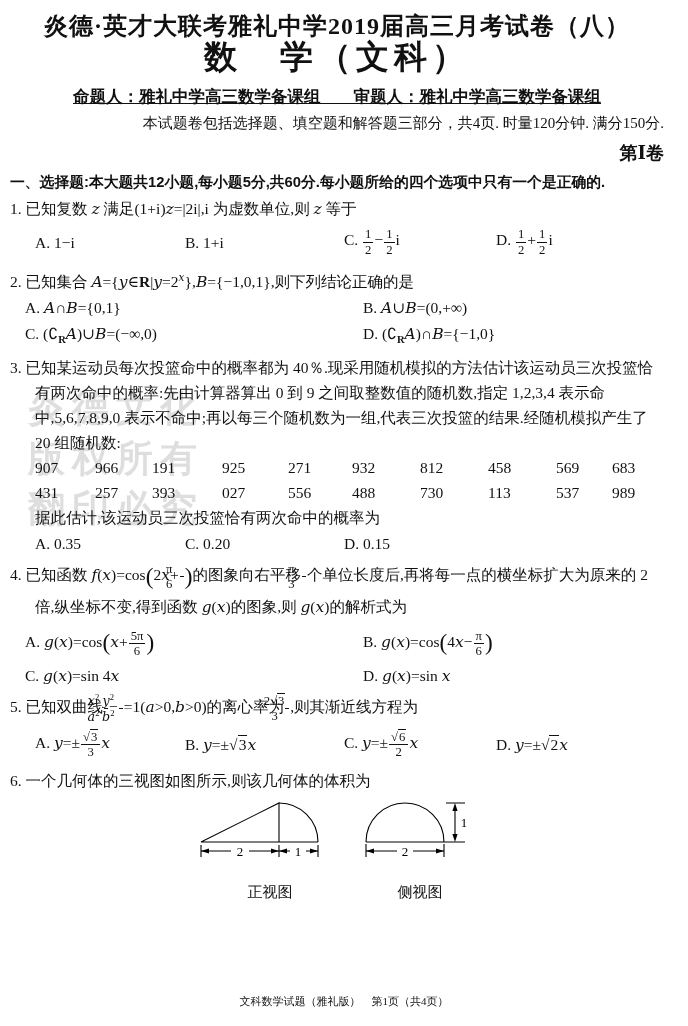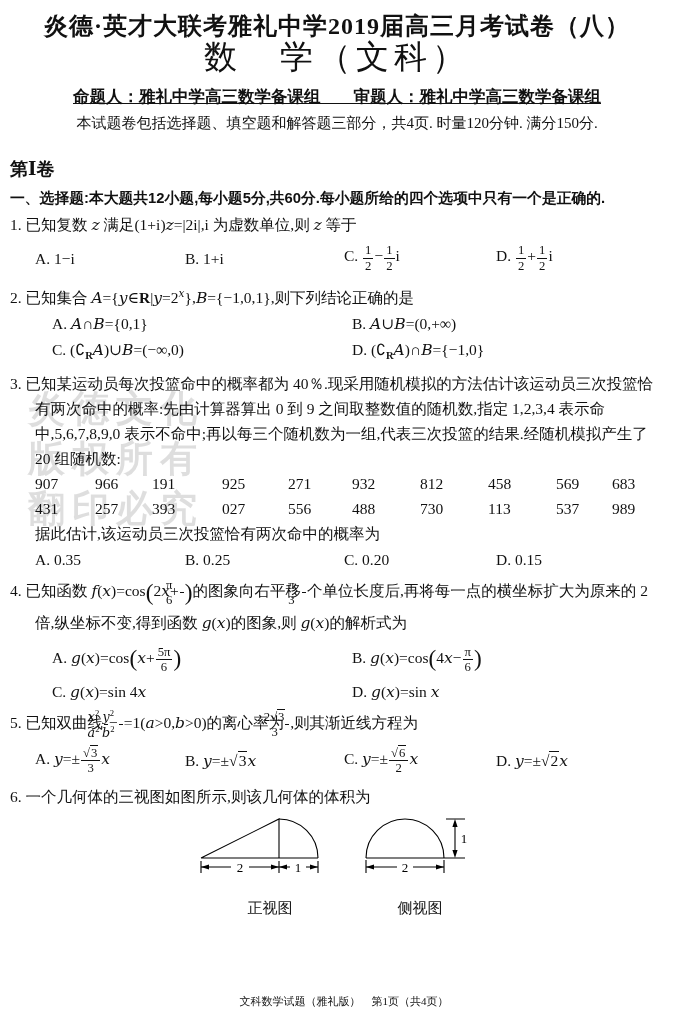--- a/index.html
+++ b/index.html
@@ -1,31 +1,31 @@
 <!DOCTYPE html>
 <html><head>
 <meta charset="utf-8">
 <style>
   html,body{margin:0;padding:0;background:#fff;}
   .page{position:relative;width:688px;height:1026px;background:#fff;color:#111;
         font-family:"Liberation Serif","DejaVu Serif",serif;font-size:15.5px;line-height:25px;
         overflow:hidden;box-sizing:border-box;padding:14px 24px 0 10px;}
   .content{position:relative;z-index:1;}
   .h1{text-align:center;font-size:24px;font-weight:bold;letter-spacing:1px;margin-bottom:6px;}
-  .h2{text-align:center;font-size:33px;font-weight:normal;letter-spacing:5px;margin:2px 0 14px;}
+  .h2{text-align:center;font-size:33px;font-weight:bold;letter-spacing:5px;margin:2px 0 14px;}
   .authors{text-align:center;font-weight:bold;font-size:16.5px;line-height:24px;
            font-family:"Liberation Sans","DejaVu Sans",sans-serif;margin-bottom:3px;text-decoration:underline;}
-  .info{text-align:center;font-size:15px;margin-bottom:21px;}
-  .volume{text-align:left;font-size:18px;font-weight:bold;margin-bottom:5px;}
+  .info{text-align:right;font-size:15px;margin-bottom:5px;}
+  .volume{text-align:right;font-size:18px;font-weight:bold;margin-bottom:5px;}
   .secline{font-weight:bold;font-size:14.8px;line-height:22px;
            font-family:"Liberation Sans","DejaVu Sans",sans-serif;margin-bottom:3px;}
   .q{margin-bottom:3px;}
   .stem{padding-left:25px;text-indent:-25px;}
   .opts4{display:grid;grid-template-columns:150px 159px 152px 1fr;margin-left:25px;align-items:center;min-height:26px;}
-  .opts2{display:grid;grid-template-columns:300px 1fr;margin-left:42px;align-items:center;min-height:25px;}
+  .opts2{display:grid;grid-template-columns:300px 1fr;margin-left:15px;align-items:center;min-height:25px;gap:38px;}
   .optrow-tall{min-height:40px;}
   .nums{display:grid;grid-template-columns:60px 57px 70px 66px 64px 68px 68px 68px 56px 1fr;
         margin-left:25px;line-height:25px;}
   .frac{display:inline-flex;flex-direction:column;text-align:center;vertical-align:middle;
         font-size:0.82em;line-height:1.12;margin:0 1px;}
   .frac .num{display:block;border-bottom:1px solid currentColor;padding:0 2px;}
   .frac .den{display:block;padding:0 2px;}
   .sqrt{white-space:nowrap;}
   .sqrt .rad{border-top:1px solid currentColor;padding:0 1px;}
   .bp{font-size:1.5em;vertical-align:middle;line-height:0;position:relative;top:-1px;}
@@ -121,21 +121,20 @@
         <span>556</span>
         <span>488</span>
         <span>730</span>
         <span>113</span>
         <span>537</span>
         <span>989</span>
       </div>
       <div style="margin-left:25px;">据此估计,该运动员三次投篮恰有两次命中的概率为</div>
       <div class="opts4">
         <div>A. 0.35</div>
-        <div>B. 0.25</div>
         <div>C. 0.20</div>
         <div>D. 0.15</div>
       </div>
     </div>
 
     <div class="q">
       <div class="stem" style="line-height:31px;">4. 已知函数 <i>f</i>(<i>x</i>)=cos<span class="bp">(</span>2<i>x</i>+<span class="frac">
             <span class="num">π</span>
             <span class="den">6</span>
           </span><span class="bp">)</span>的图象向右平移<span class="frac">

